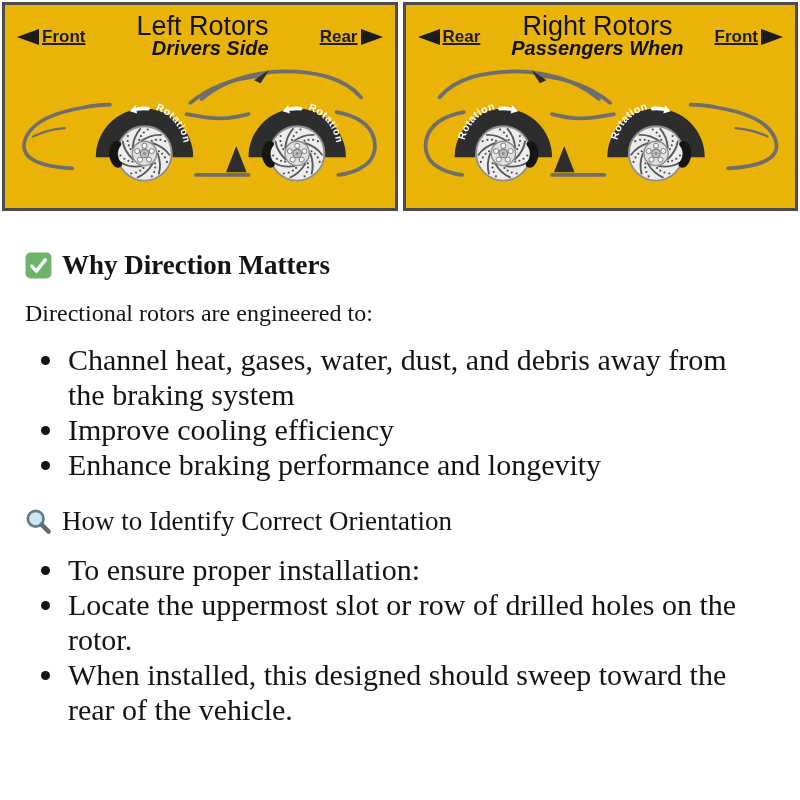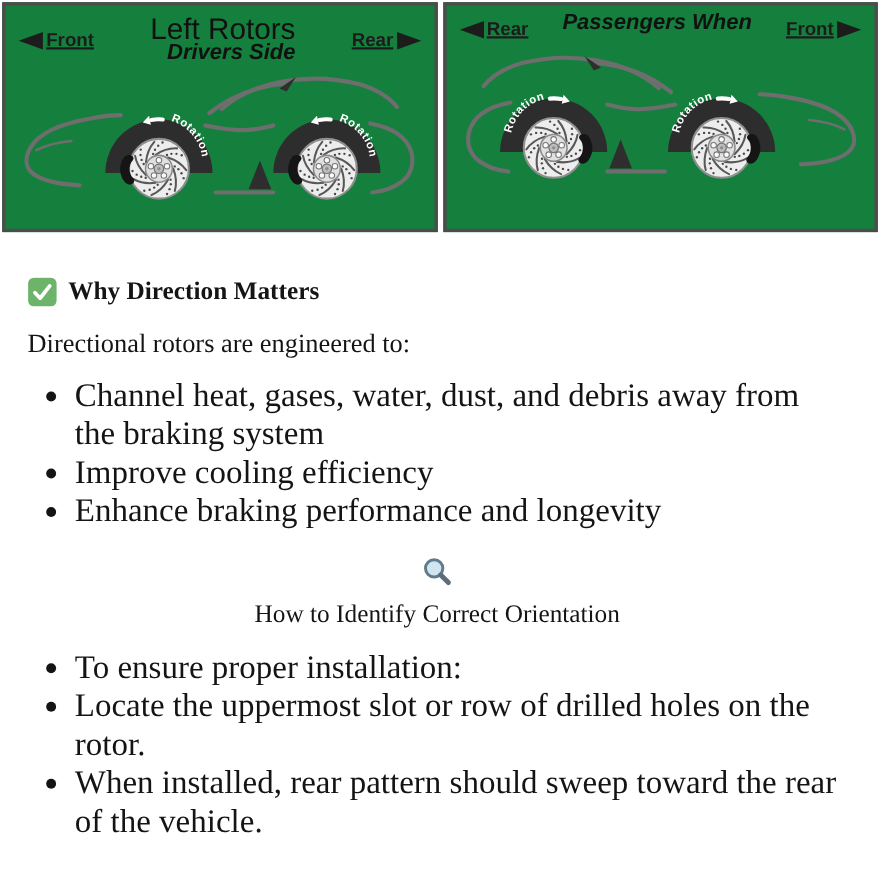--- a/index.html
+++ b/index.html
@@ -4,21 +4,21 @@
 <style>
   html,body{margin:0;padding:0;}
   body{
     width:800px;height:800px;background:#ffffff;color:#141414;
     font-family:"Liberation Serif", serif;overflow:hidden;
   }
 
   
   .diagram{display:flex;gap:5px;padding:2px 2px 0 2px;}
   .panel{
-    flex:1;border:3px solid #4c4c4c;background:#15803d;
+    flex:1;border:3px solid #4c4c4c;background:#eab308;
     height:209px;box-sizing:border-box;overflow:hidden;
   }
   .panel-header{display:flex;justify-content:space-between;padding:7px 12px 0 12px;}
   .dir{display:flex;align-items:center;gap:3px;padding-top:5px;
        font-family:"Liberation Sans",sans-serif;font-weight:bold;font-size:17px;color:#1c1c1c;}
   .dir-label{text-decoration:underline;text-decoration-thickness:2px;}
   .tri{width:0;height:0;border-top:8px solid transparent;border-bottom:8px solid transparent;}
   .tri-left{border-right:22px solid #1c1c1c;}
   .tri-right{border-left:22px solid #1c1c1c;}
   .titles{text-align:center;font-family:"Liberation Sans",sans-serif;color:#111;}
@@ -41,22 +41,22 @@
   .dot{fill:#4a4a4a;}
   .rot-arrow path{fill:none;stroke:#ffffff;stroke-width:4;stroke-linecap:round;}
   .rot-arrow polygon{fill:#ffffff;}
   .rot{font-family:"Liberation Sans",sans-serif;font-weight:bold;font-size:11px;
        fill:#ffffff;letter-spacing:.6px;}
 
   
   .content{padding:15px 30px 0 25px;}
   .intro{font-size:22px;line-height:35px;margin:0;max-width:705px;}
   .sec-heading{display:flex;align-items:center;gap:10px;
-               font-size:23px;font-weight:bold;margin:24px 0 16px 0;}
-  .sec-heading.regular{font-weight:normal;flex-direction:column;}
+               font-size:27px;font-weight:bold;margin:24px 0 16px 0;}
+  .sec-heading.regular{font-weight:normal;}
   .sec-heading .hd-text{line-height:30px;}
   .lead{font-size:24px;line-height:35px;margin:0;}
   ul.bullets{margin:11px 0 22px 0;padding-left:41px;max-width:700px;}
   ul.bullets li{font-size:30px;line-height:35px;padding-left:2px;}
   .emoji-icon{display:inline-flex;flex:0 0 auto;}
 </style>
 </head>
 <body>
 
 <svg style="position:absolute;width:0;height:0" aria-hidden="true">
@@ -162,20 +162,21 @@
     </svg>
   </section>
 
   <section class="panel">
     <div class="panel-header">
       <div class="dir">
         <span class="tri tri-left"></span>
         <span class="dir-label">Rear</span>
       </div>
       <div class="titles">
+        <div class="panel-title">Right Rotors</div>
         <div class="panel-subtitle">Passengers When</div>
       </div>
       <div class="dir">
         <span class="dir-label">Front</span>
         <span class="tri tri-right"></span>
       </div>
     </div>
     <svg class="car" viewBox="0 0 388 158">
       <use href="#car-left" transform="translate(388,0) scale(-1,1)"></use>
       <text class="rot"><textPath href="#tp-rr" startOffset="3">Rotation</textPath></text>
@@ -212,16 +213,16 @@
         <circle cx="9.5" cy="9.5" r="7" fill="#cfe5f2" stroke="#5f7b8c" stroke-width="2.4"></circle>
         <line x1="14.8" y1="14.8" x2="21" y2="21" stroke="#5c6d79" stroke-width="4" stroke-linecap="round"></line>
       </svg>
     </span>
     <span class="hd-text">How to Identify Correct Orientation</span>
   </h2>
 
   <ul class="bullets">
     <li>To ensure proper installation:</li>
     <li>Locate the uppermost slot or row of drilled holes on the rotor.</li>
-    <li>When installed, rear pattern should sweep toward the rear of the vehicle.</li>
+    <li>When installed, this designed should sweep toward the rear of the vehicle.</li>
   </ul>
 
 </div>
 
 </body></html>

